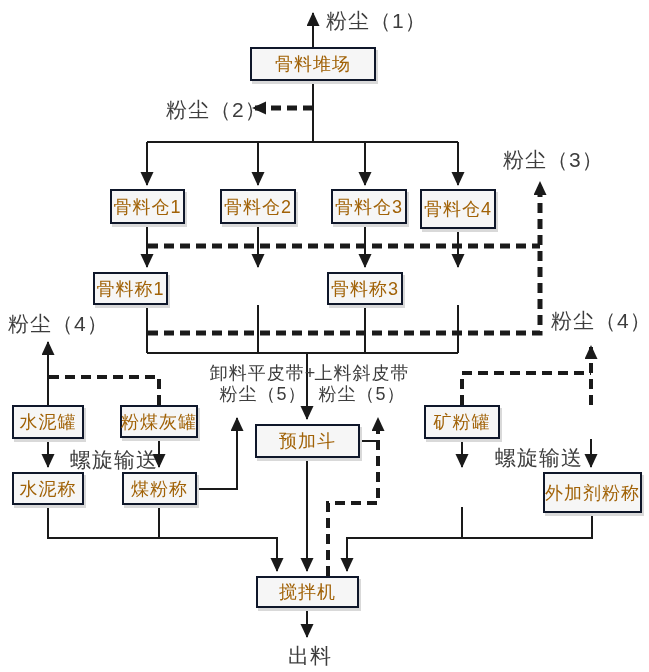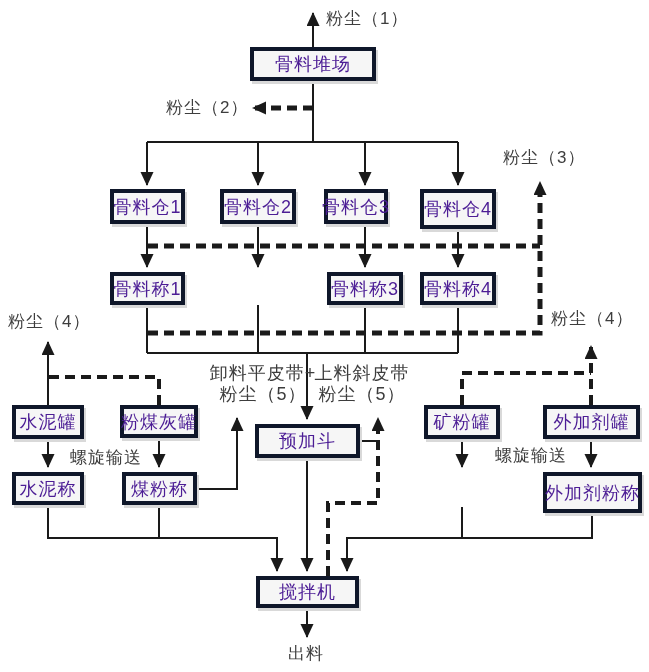--- a/index.html
+++ b/index.html
@@ -4,27 +4,27 @@
 <style>
   html,body{margin:0;padding:0;background:#ffffff;}
   .canvas{
     position:relative;width:649px;height:672px;background:#ffffff;
     font-family:"Liberation Sans","DejaVu Sans",sans-serif;
     overflow:hidden;
   }
   svg.wires{position:absolute;left:0;top:0;}
   .node{
     position:absolute;box-sizing:border-box;
-    border:4px solid #0f172a;background:#f6f6f6;
+    border:2px solid #0f172a;background:#f6f6f6;
     box-shadow:2px 3px 0 #d9d9d9;
     display:flex;align-items:center;justify-content:center;
-    font-size:18px;color:#4c1d95;letter-spacing:1px;white-space:nowrap;
+    font-size:18px;color:#a16207;letter-spacing:1px;white-space:nowrap;
   }
   .lbl{
-    position:absolute;font-size:17px;color:#3d3d3d;letter-spacing:1px;white-space:nowrap;
+    position:absolute;font-size:21px;color:#3d3d3d;letter-spacing:1px;white-space:nowrap;
   }
   .lbl2{
     position:absolute;font-size:18px;color:#3d3d3d;letter-spacing:1px;
     text-align:center;line-height:21px;
   }
 </style>
 </head>
 <body>
 
 <div class="canvas">
@@ -79,36 +79,34 @@
       <path d="M591,405 V346" marker-end="url(#arr)"></path>
       <path d="M159,405 V377 H48"></path>
       <path d="M328,576 V503 H378 V418" marker-end="url(#arr)"></path>
     </g>
   </svg>
 
   <div class="node" style="left:250px;top:47px;width:126px;height:34px">骨料堆场</div>
 
   <div class="node" style="left:110px;top:189px;width:75px;height:35px">骨料仓1</div>
   <div class="node" style="left:220px;top:189px;width:76px;height:35px">骨料仓2</div>
-  <div class="node" style="left:324px;top:189px;width:64px;height:35px">骨料仓3</div>
+  <div class="node" style="left:331px;top:189px;width:76px;height:35px">骨料仓3</div>
   <div class="node" style="left:420px;top:189px;width:76px;height:40px">骨料仓4</div>
 
-  <div class="node" style="left:110px;top:272px;width:75px;height:33px">骨料称1</div>
+  <div class="node" style="left:93px;top:272px;width:75px;height:33px">骨料称1</div>
   <div class="node" style="left:327px;top:272px;width:76px;height:33px">骨料称3</div>
-  <div class="node" style="left:420px;top:272px;width:76px;height:33px">骨料称4</div>
 
   <div class="node" style="left:12px;top:405px;width:72px;height:34px">水泥罐</div>
   <div class="node" style="left:120px;top:405px;width:78px;height:33px">粉煤灰罐</div>
   <div class="node" style="left:12px;top:472px;width:72px;height:33px">水泥称</div>
   <div class="node" style="left:122px;top:472px;width:75px;height:33px">煤粉称</div>
 
   <div class="node" style="left:424px;top:405px;width:76px;height:34px">矿粉罐</div>
 
   <div class="node" style="left:255px;top:424px;width:105px;height:34px">预加斗</div>
-  <div class="node" style="left:543px;top:405px;width:97px;height:34px">外加剂罐</div>
   <div class="node" style="left:543px;top:472px;width:99px;height:41px">外加剂粉称</div>
 
   <div class="node" style="left:256px;top:576px;width:103px;height:32px">搅拌机</div>
 
   <div class="lbl" style="left:326px;top:7px">粉尘（1）</div>
   <div class="lbl" style="left:166px;top:96px">粉尘（2）</div>
   <div class="lbl" style="left:503px;top:146px">粉尘（3）</div>
   <div class="lbl" style="left:8px;top:310px">粉尘（4）</div>
   <div class="lbl" style="left:551px;top:307px">粉尘（4）</div>
 

